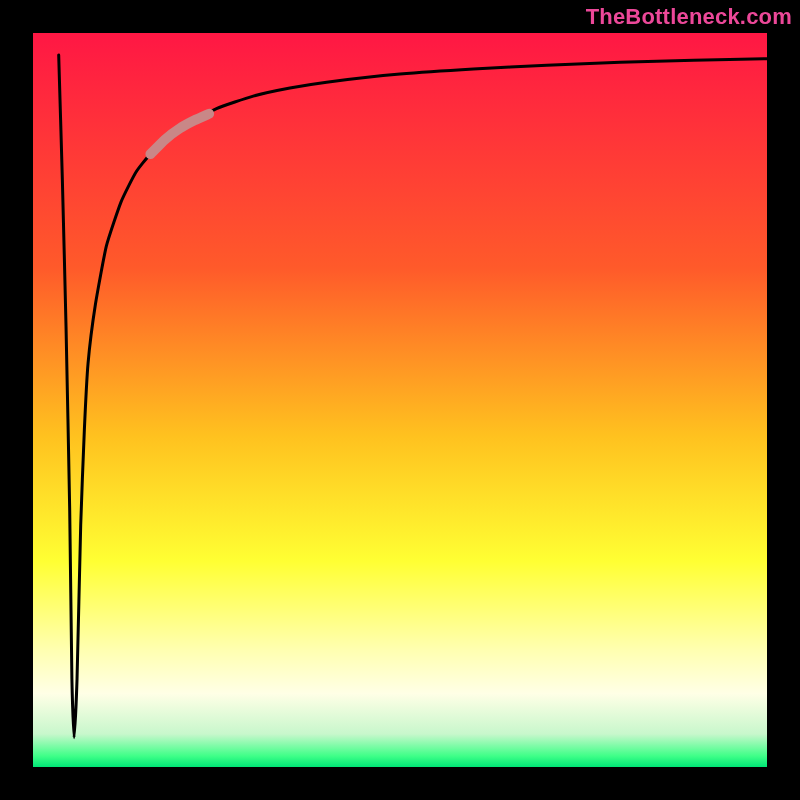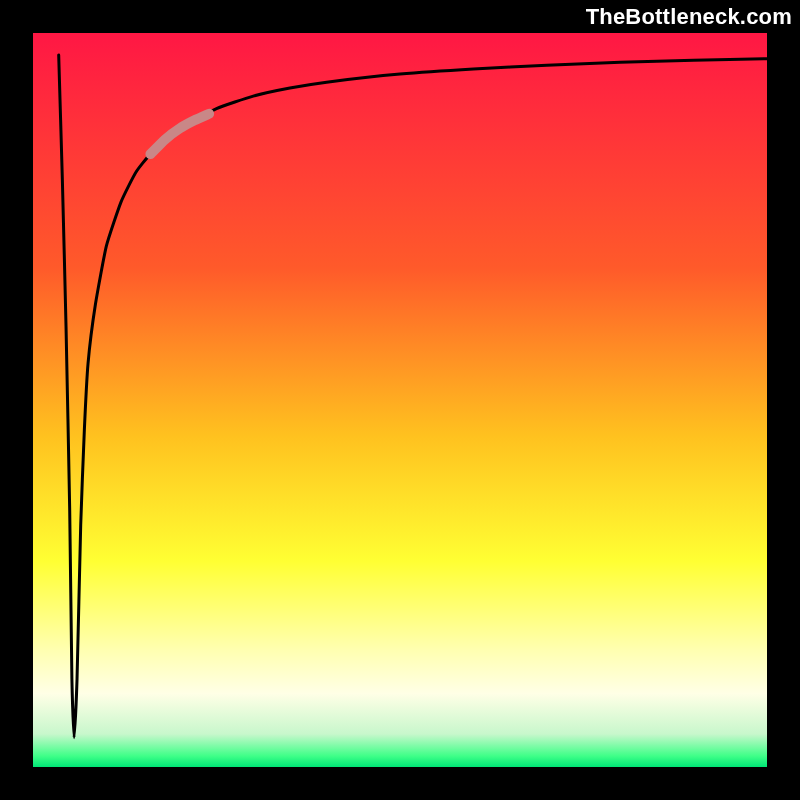--- a/index.html
+++ b/index.html
@@ -13,21 +13,21 @@
   }
   .wrap {
     position: relative;
     width: 800px;
     height: 800px;
   }
   .watermark {
     position: absolute;
     top: 4px;
     right: 8px;
-    color: #ffffff;
+    color: #ec4899;
     font-size: 22px;
     font-weight: 600;
     letter-spacing: 0.2px;
     z-index: 10;
   }
   svg.plot {
     position: absolute;
     inset: 0;
     width: 800px;
     height: 800px;

